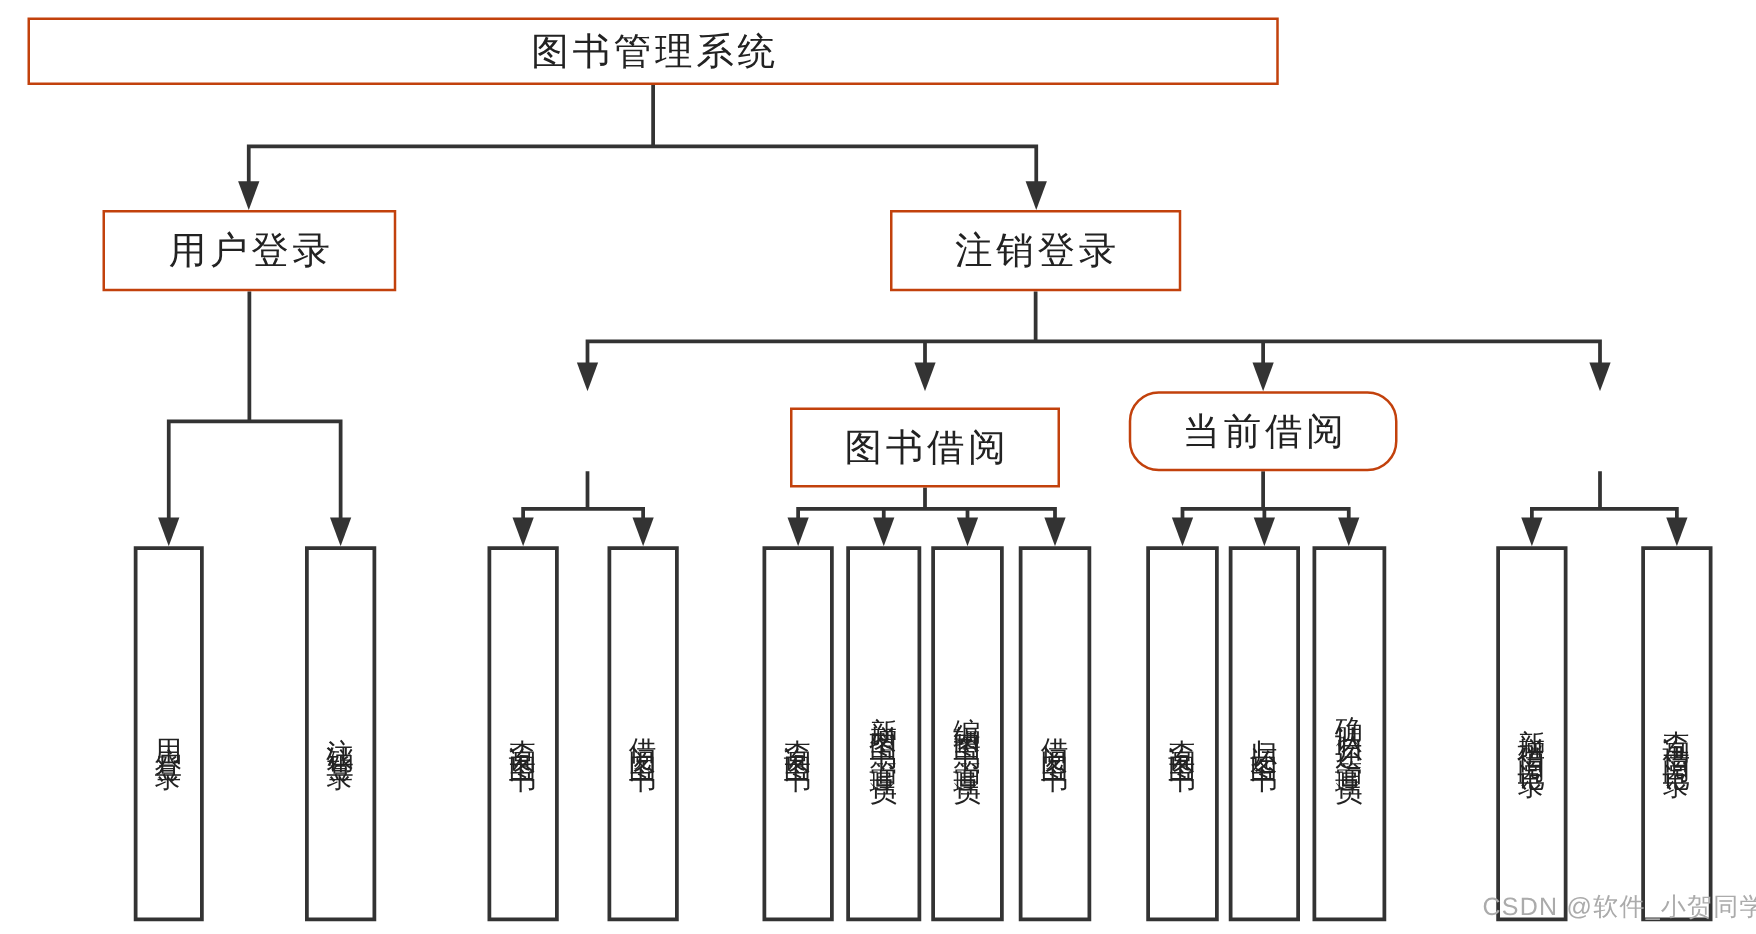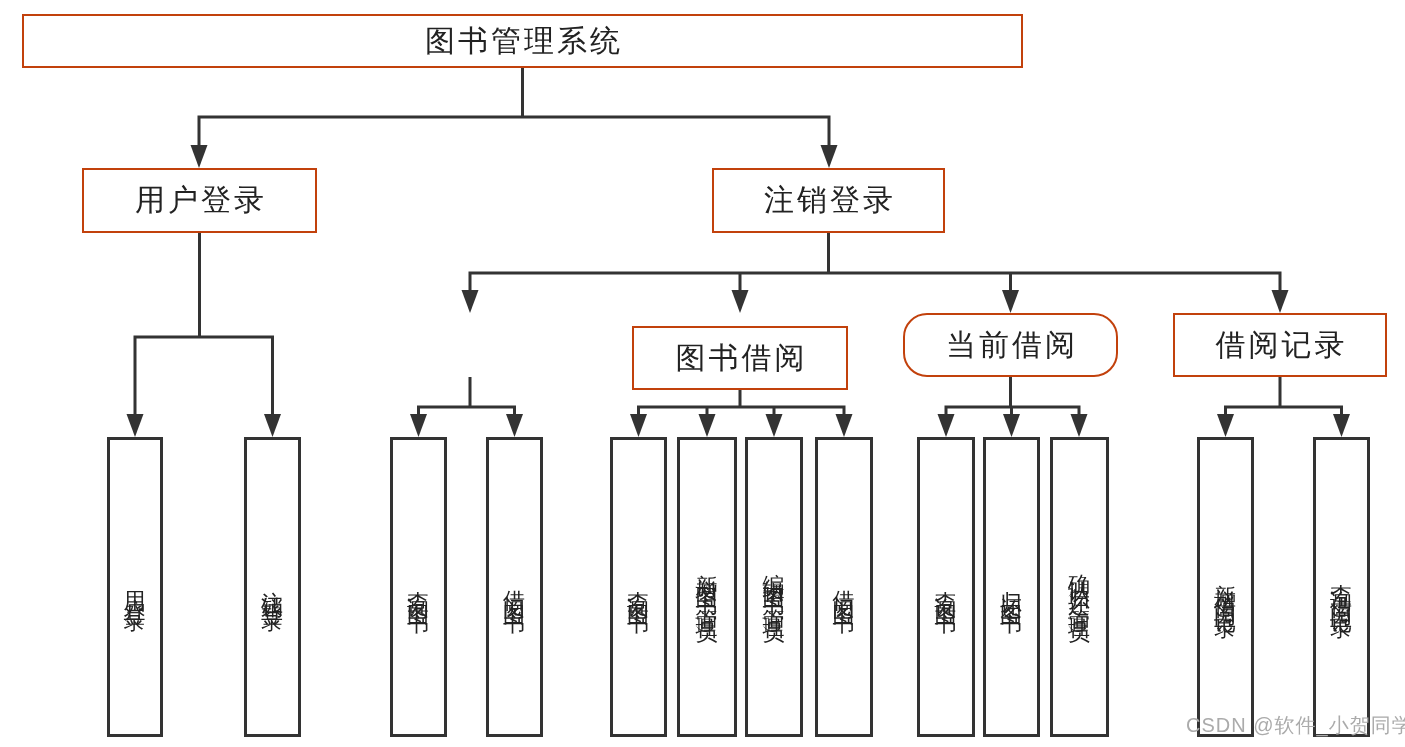--- a/index.html
+++ b/index.html
@@ -111,21 +111,20 @@
     </g>
   </svg>
 
   <div class="hbox" style="left:22px; top:14px; width:1001px; height:54px;">图书管理系统</div>
 
   <div class="hbox" style="left:82px; top:168px; width:235px; height:65px;">用户登录</div>
   <div class="hbox" style="left:712px; top:168px; width:233px; height:65px;">注销登录</div>
 
   <div class="hbox" style="left:632px; top:313px; width:216px; height:64px;margin-top:13px;">图书借阅</div>
   <div class="hbox" style="left:903px; top:313px; width:215px; height:64px;border-radius:24px;">当前借阅</div>
-  <div class="hbox" style="left:1173px; top:313px; width:214px; height:64px;">借阅记录</div>
 
   <div class="vbox" style="left:107px; width:56px;">
     <span class="vlabel">用户登录</span>
   </div>
   <div class="vbox" style="left:244px; width:57px;">
     <span class="vlabel">注销登录</span>
   </div>
   <div class="vbox" style="left:390px; width:57px;">
     <span class="vlabel">查询图书</span>
   </div>

